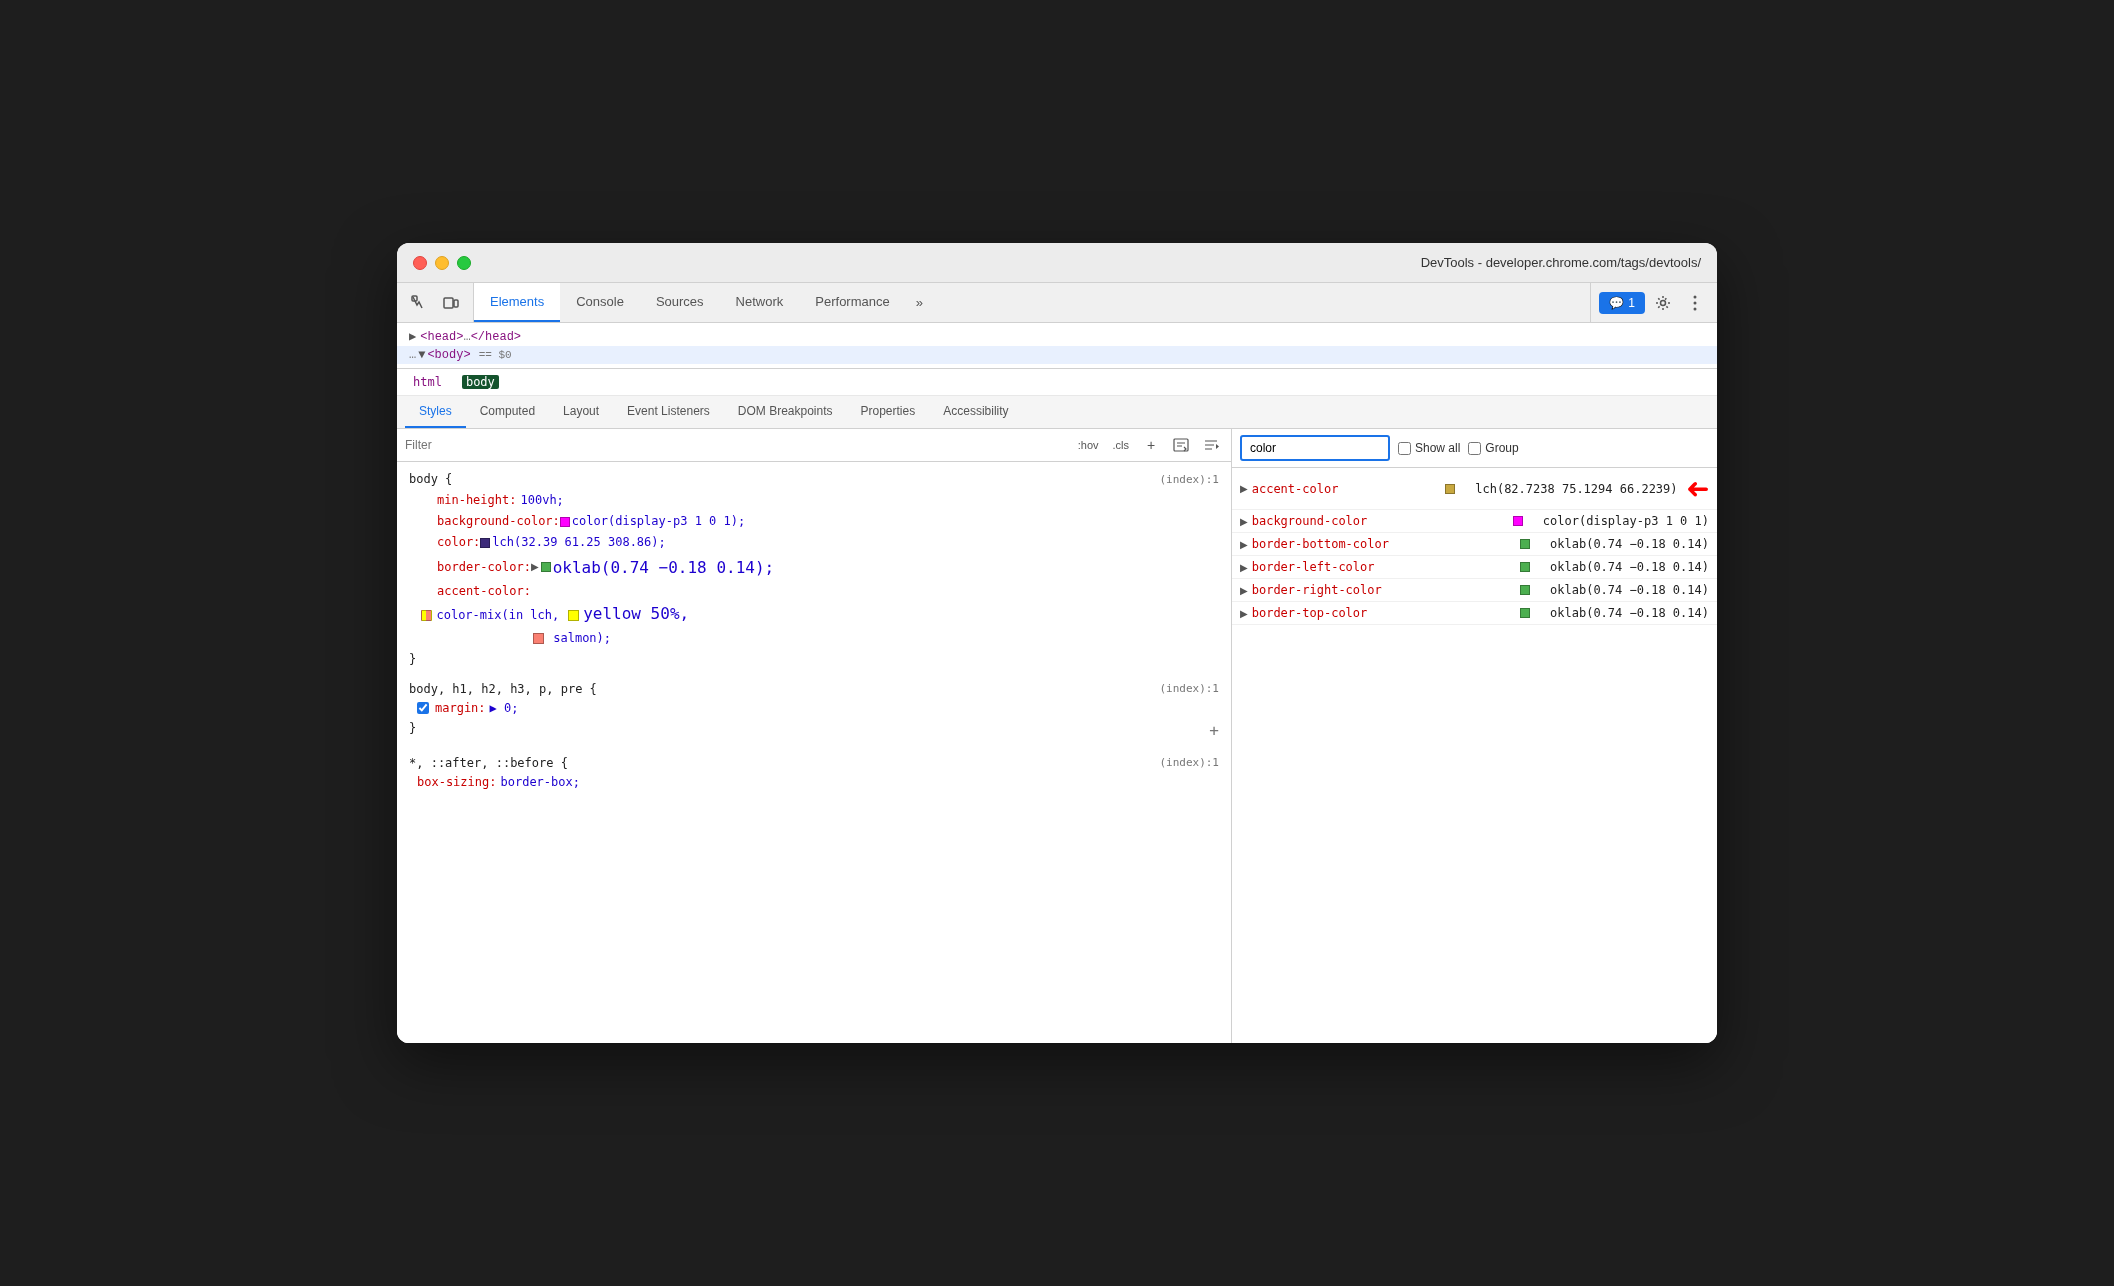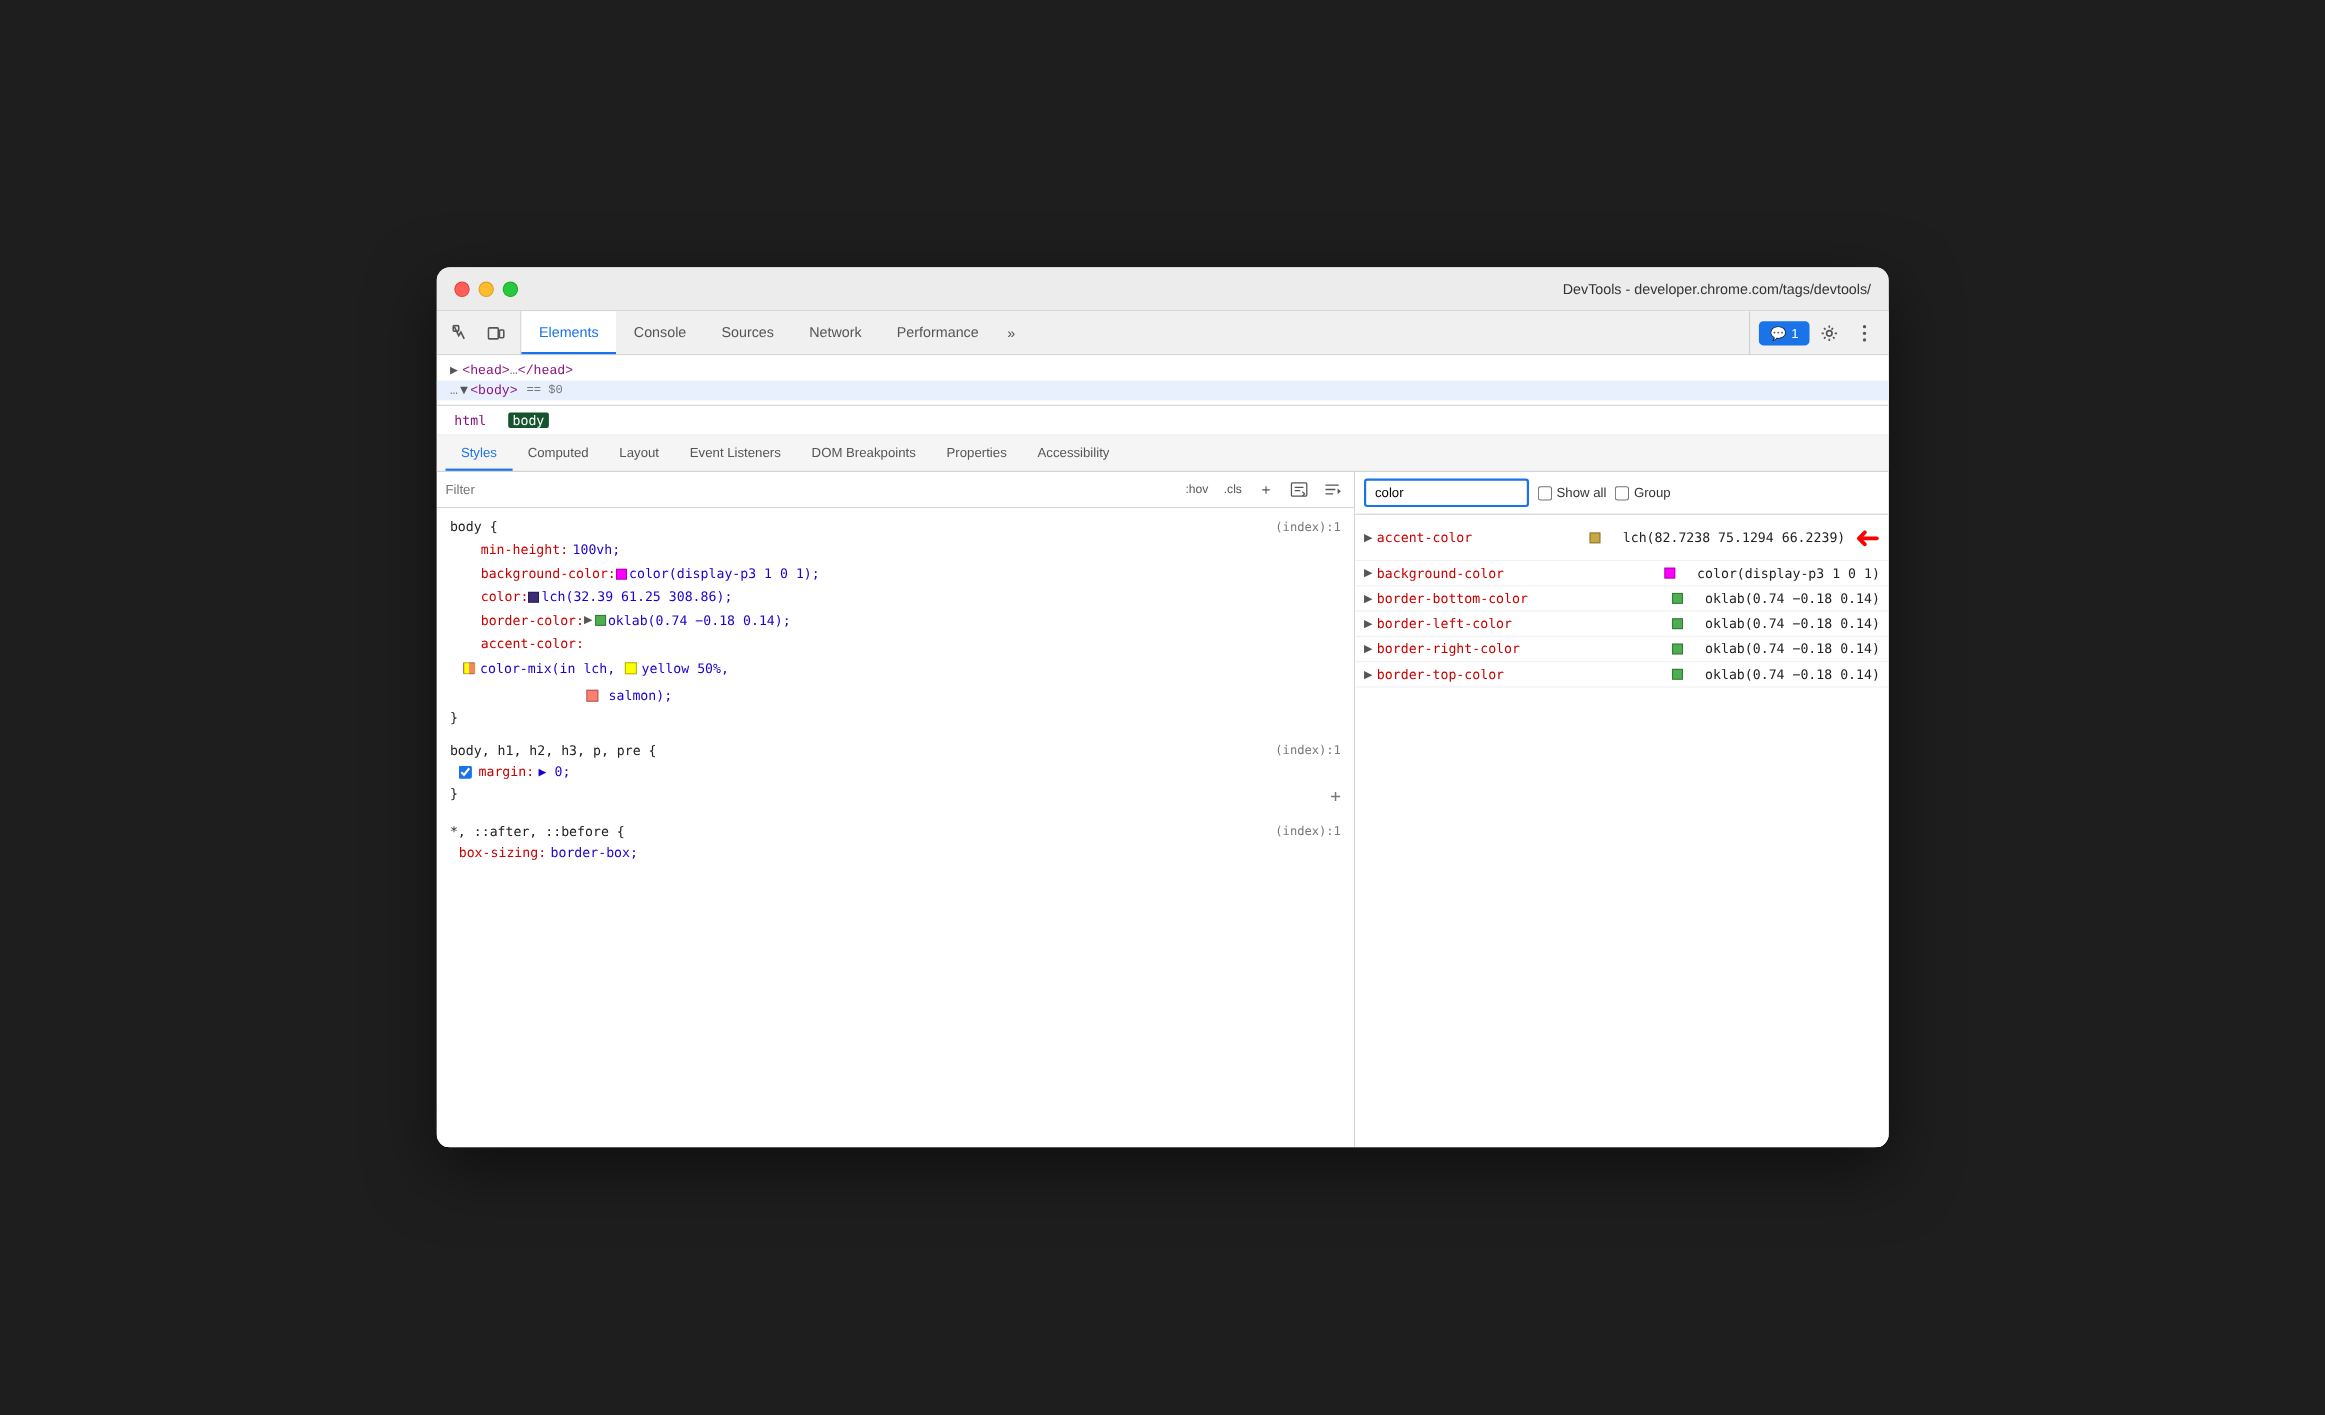--- a/index.html
+++ b/index.html
@@ -502,33 +502,33 @@
             <div class="css-line">
               <span class="css-prop" style="color:#c80000; font-family:Monaco,Menlo,monospace; font-size:12px;">color:</span>
               <span class="color-swatch" style="background:#3d2b7a;"></span>
               <span style="color:#1c00cf; font-family:Monaco,Menlo,monospace; font-size:12px;">lch(32.39 61.25 308.86);</span>
             </div>
 
             <div class="css-line" style="position:relative;">
               <span class="css-prop" style="color:#c80000; font-family:Monaco,Menlo,monospace; font-size:12px;">border-color:</span>
               <span class="arrow-indicator">▶</span>
               <span class="color-swatch" style="background:#4caf50;"></span>
-              <span style="color:#1c00cf; font-family:Monaco,Menlo,monospace; font-size:12px;">oklab(0.74 −0.18 0.14);</span>
+              <span style="color:#1c00cf; font-family:Monaco,Menlo,monospace; font-size:16px;">oklab(0.74 −0.18 0.14);</span>
 
             </div>
 
             <div class="css-line" style="flex-wrap:wrap; align-items:flex-start;flex-direction:column;">
               <span class="css-prop" style="color:#c80000; font-family:Monaco,Menlo,monospace; font-size:12px;">accent-color:</span>
               <span style="margin-left:4px;">
                 
                 <span style="display:inline-block; width:11px; height:11px; border:1px solid rgba(0,0,0,0.3); border-radius:1px; background: linear-gradient(90deg, #ffff00 50%, #fa8072 50%); vertical-align:middle; cursor:pointer;"></span>
                 <span style="color:#1c00cf; font-family:Monaco,Menlo,monospace; font-size:12px;">color-mix(in lch,</span>
                 <span style="margin-left:4px;">
                   <span style="display:inline-block; width:11px; height:11px; border:1px solid rgba(0,0,0,0.3); background:#ffff00; vertical-align:middle; cursor:pointer;"></span>
-                  <span style="color:#1c00cf; font-family:Monaco,Menlo,monospace; font-size:12px;">yellow 50%,</span>
+                  <span style="color:#1c00cf; font-family:Monaco,Menlo,monospace; font-size:16px;">yellow 50%,</span>
                 </span>
               </span>
             </div>
             <div style="padding-left:136px; font-family:Monaco,Menlo,monospace; font-size:12px; line-height:1.8;">
               <span style="display:inline-block; width:11px; height:11px; border:1px solid rgba(0,0,0,0.3); background:#fa8072; vertical-align:middle; margin-right:2px; cursor:pointer;"></span>
               <span style="color:#1c00cf;">salmon);</span>
             </div>
             <div style="padding:2px 12px; font-family:Monaco,Menlo,monospace; font-size:12px;">
               <span style="color:#222;">}</span>
             </div>

